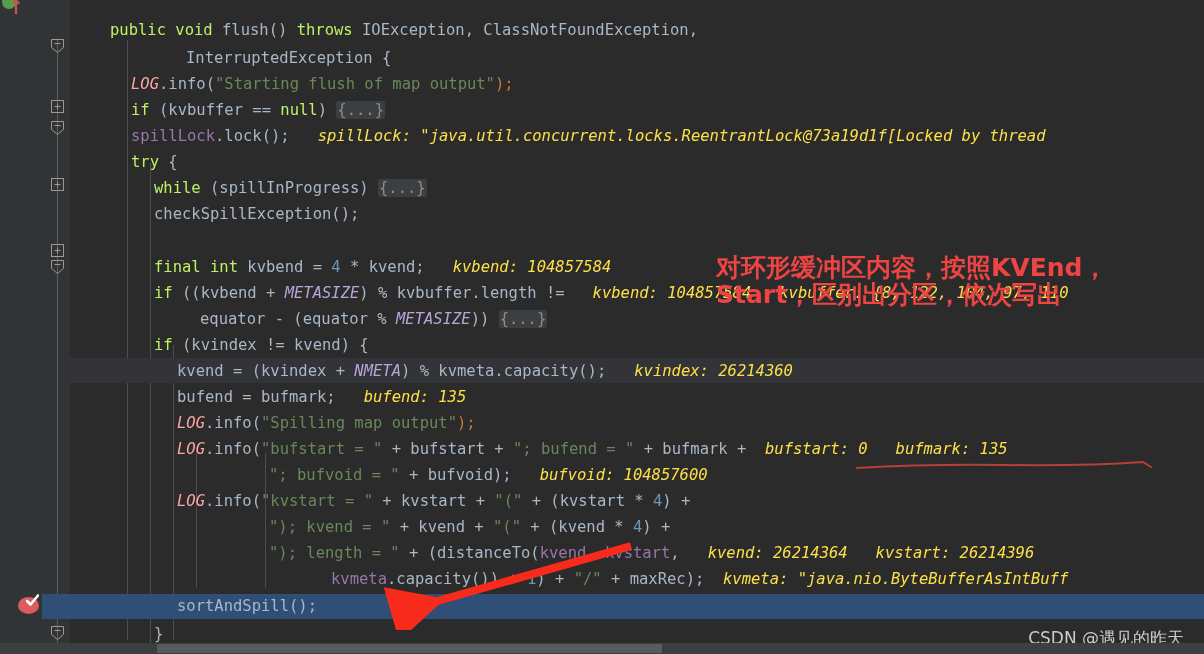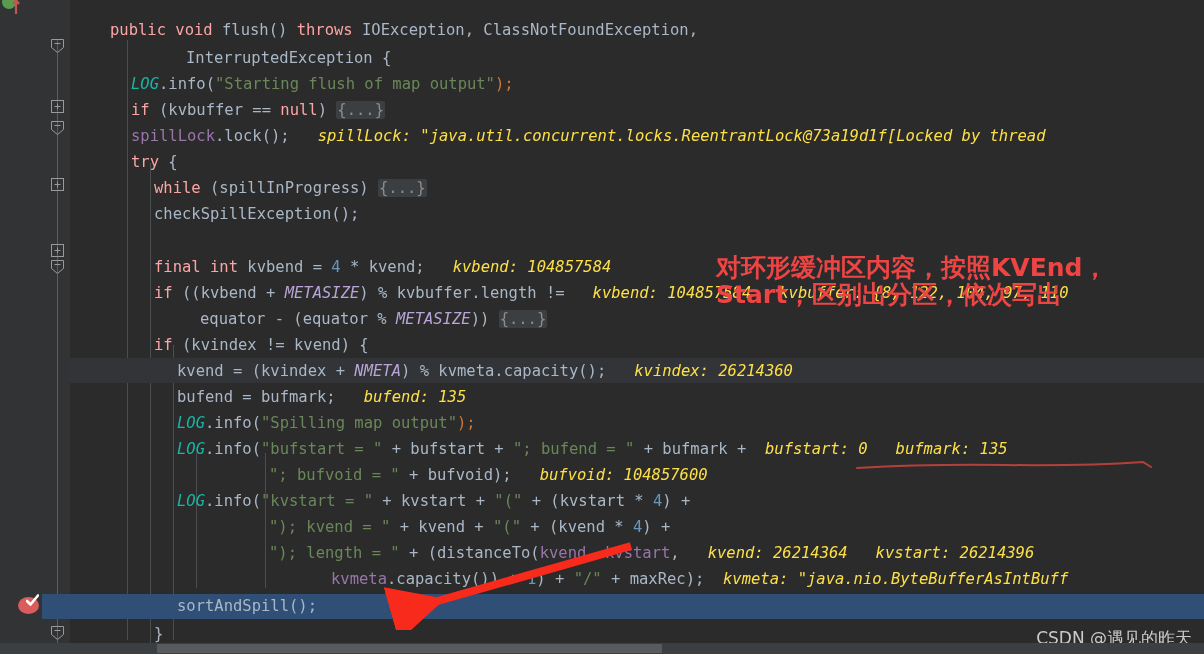--- a/index.html
+++ b/index.html
@@ -132,26 +132,26 @@
   }
   .code-line {
     position: absolute;
     left: 0;
     white-space: pre;
     height: 25px;
     line-height: 25px;
   }
 
   
-  .kw   { color: #fca5a5; }          
+  .kw   { color: #bef264; }          
   .txt  { color: #a9b7c6; }          
   .str  { color: #6a8759; }          
   .num  { color: #6897bb; }          
   .fld  { color: #9876aa; }          
-  .stat { color: #14b8a6; font-style: italic; text-align: center; }  
+  .stat { color: #fca5a5; font-style: italic; text-align: center; }  
   .statc{ color: #b9a5d8; font-style: italic; }
   .mth  { color: #a9b7c6; }
   .sem  { color: #cc7832; }          
   .fold-placeholder {
     color: #8c8c8c;
     background: #3c3f41;
     border-radius: 2px;
     padding: 0 1px;
   }
   .dbg {                             
@@ -185,21 +185,21 @@
     left: 620px;
     top: 594px;
     width: 480px;
   }
   #red-underline { position: absolute; left: 855px; top: 458px; }
   #red-arrow { position: absolute; left: 375px; top: 540px; }
 
   
   #watermark {
     position: absolute;
-    right: 12px;
+    right: 20px;
     bottom: 4px;
     color: #d8d8d8;
     font-family: "DejaVu Sans", "Liberation Sans", sans-serif;
     font-size: 17px;
     z-index: 10;
     opacity: .92;
   }
 
   
   #h-scrollbar {

